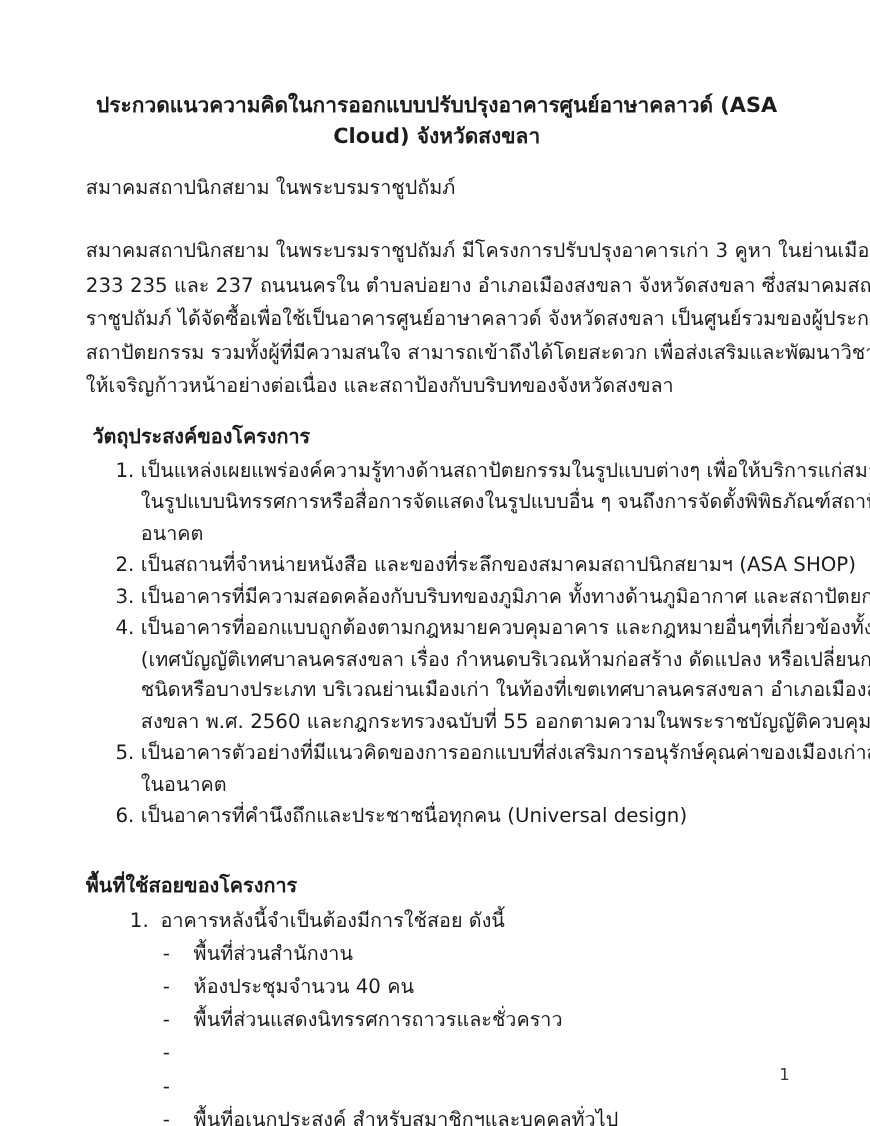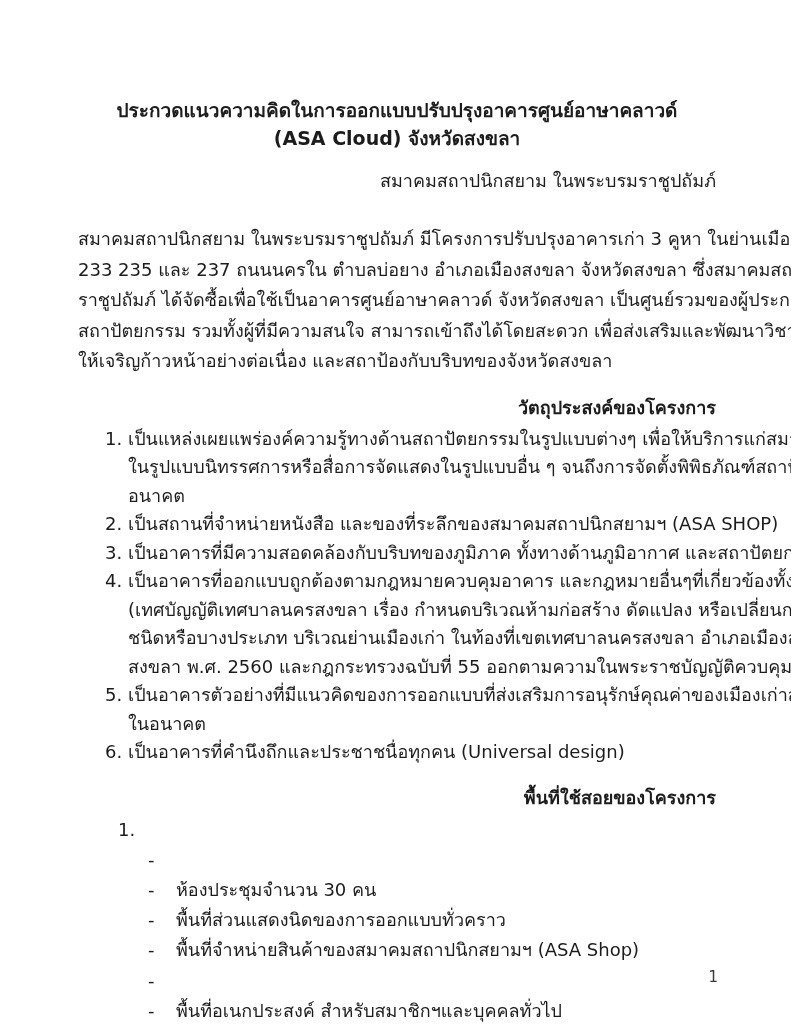--- a/index.html
+++ b/index.html
@@ -13,51 +13,50 @@
     height: 1024px;
     background: #ffffff;
     color: #1c1c1c;
     font-family: "DejaVu Sans", "Liberation Sans", sans-serif;
     font-size: 18px;
     box-sizing: border-box;
     padding: 80px 75px 0 78px;
     overflow: hidden;
   }
   .title {
-    margin: 16px;
+    margin: 2px;
     font-size: 19px;
     font-weight: bold;
     text-align: center;
     line-height: 28px;
   }
   .subtitle {
-    margin-top: 7px;
-    text-align: right;
+    margin-top: 20px;
+    text-align: left;
     line-height: 26px;
   }
   .intro {
     margin-top: 30px;
   }
   .intro .tline {
     line-height: 30.5px;
     white-space: nowrap;
   }
   .heading {
     margin: 0;
     font-size: 18px;
     font-weight: bold;
     line-height: 30px;
-    text-align: right;
   }
   .heading-objectives {
     margin-top: 16px;
     padding-left: 6px;
   }
   .heading-usage {
-    margin-top: 16px;
+    margin-top: 34px;
   }
   .olist {
     margin-top: 2px;
   }
   .oitem {
     display: flex;
     align-items: flex-start;
     margin-left: 27px;
   }
   .onum {
@@ -170,39 +169,40 @@
     </div>
 
   </div>
 
   <h2 class="heading heading-usage">พื้นที่ใช้สอยของโครงการ</h2>
 
   <div class="ulist">
 
     <div class="uitem">
       <div class="unum">1.</div>
-    </div>
-
-    <div class="ditem">
-      <span class="dash">-</span>
-    </div>
-
-    <div class="ditem">
-      <span class="dash">-</span>
-      <span>ห้องประชุมจำนวน 30 คน</span>
-    </div>
-
-    <div class="ditem">
-      <span class="dash">-</span>
-      <span>พื้นที่ส่วนแสดงนิดของการออกแบบทั่วคราว</span>
-    </div>
-
-    <div class="ditem">
-      <span class="dash">-</span>
-      <span>พื้นที่จำหน่ายสินค้าของสมาคมสถาปนิกสยามฯ (ASA Shop)</span>
+      <div>อาคารหลังนี้จำเป็นต้องมีการใช้สอย ดังนี้</div>
+    </div>
+
+    <div class="ditem">
+      <span class="dash">-</span>
+      <span>พื้นที่ส่วนสำนักงาน</span>
+    </div>
+
+    <div class="ditem">
+      <span class="dash">-</span>
+      <span>ห้องประชุมจำนวน 40 คน</span>
+    </div>
+
+    <div class="ditem">
+      <span class="dash">-</span>
+      <span>พื้นที่ส่วนแสดงนิทรรศการถาวรและชั่วคราว</span>
+    </div>
+
+    <div class="ditem">
+      <span class="dash">-</span>
     </div>
 
     <div class="ditem">
       <span class="dash">-</span>
     </div>
 
     <div class="ditem">
       <span class="dash">-</span>
       <span>พื้นที่อเนกประสงค์ สำหรับสมาชิกฯและบุคคลทั่วไป</span>
     </div>

